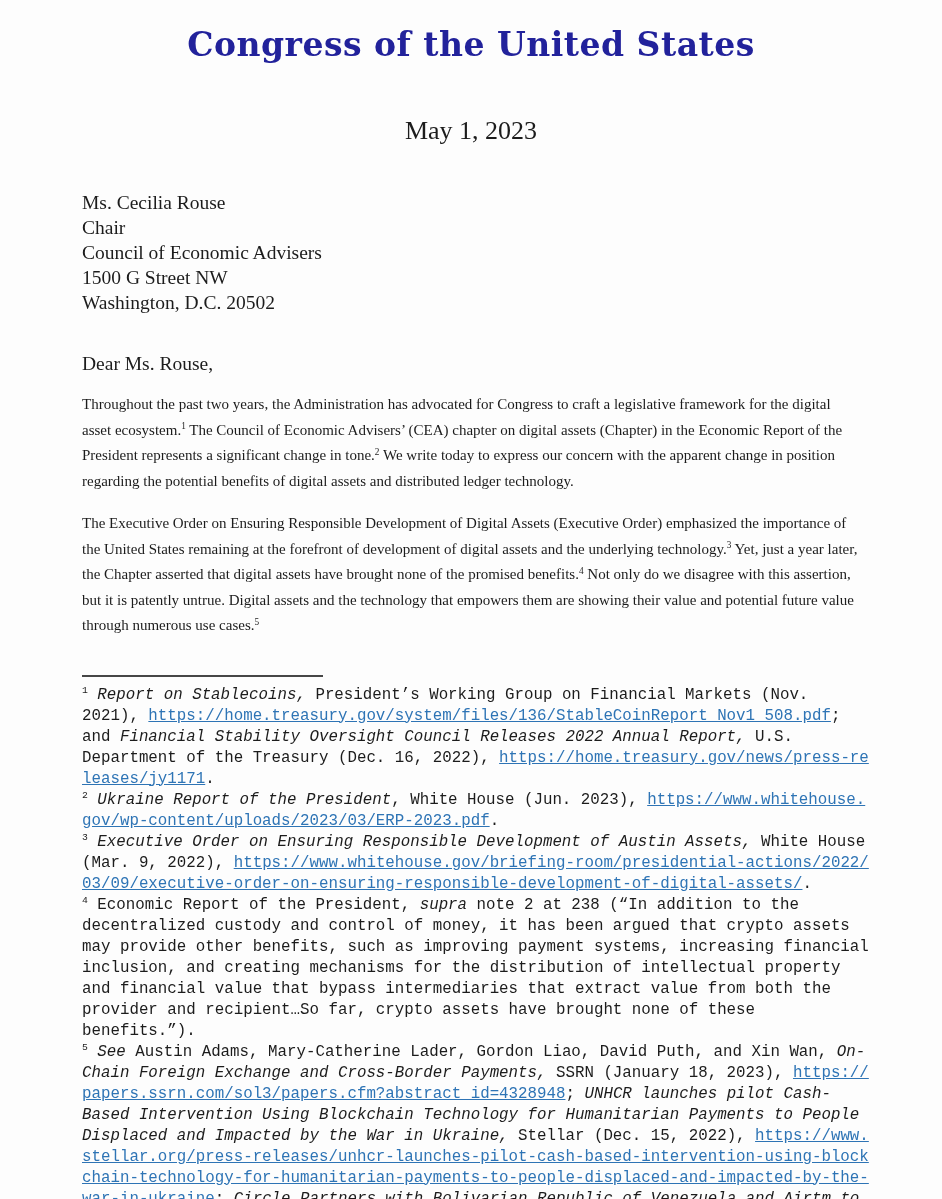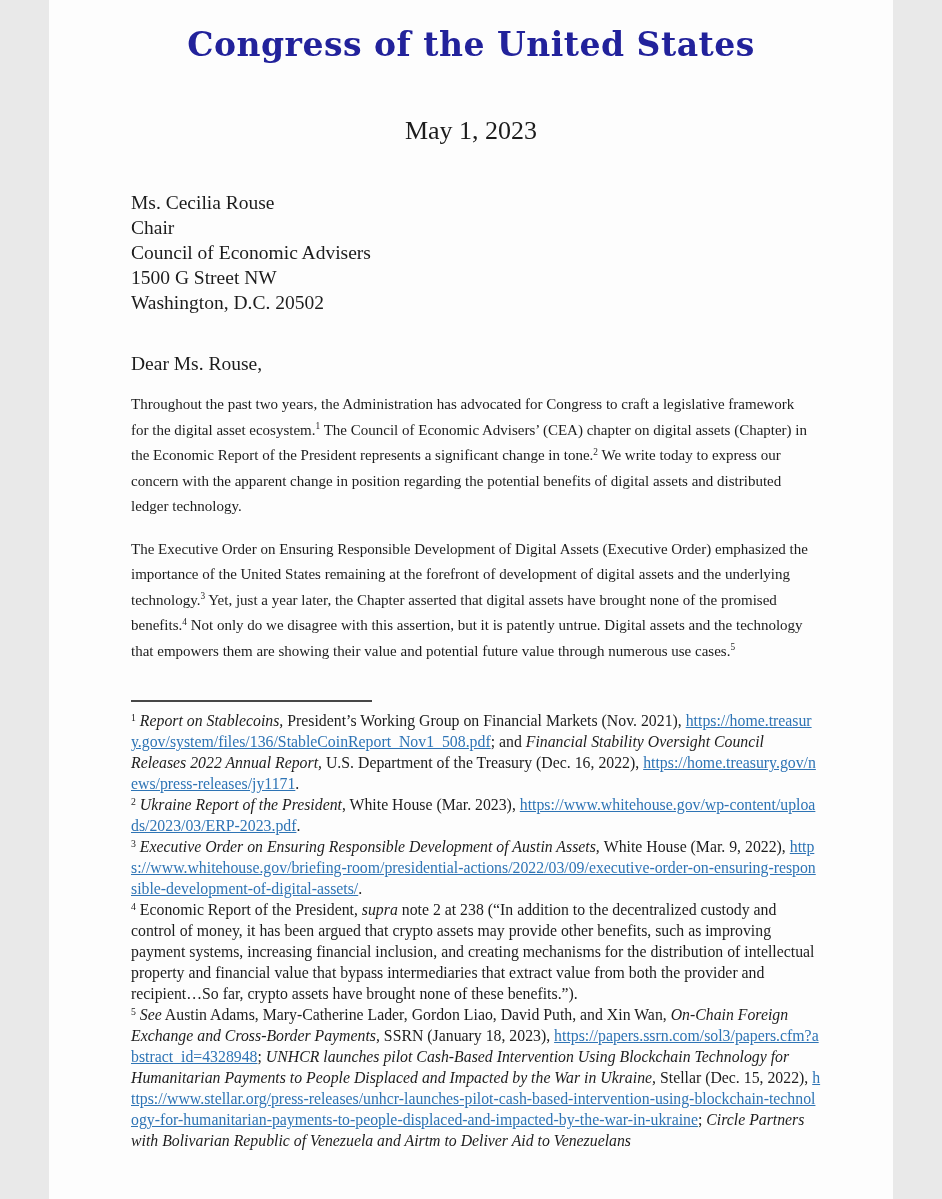--- a/index.html
+++ b/index.html
@@ -2,21 +2,21 @@
 <html><head>
 <meta charset="utf-8">
 <style>
   html, body { margin: 0; padding: 0; }
   body {
     background: #e9e9e9;
     font-family: "Liberation Serif", serif;
   }
   .page {
     position: relative;
-    width: 844px;
+    width: 942px;
     height: 1199px;
     margin: 0 auto;
     background: #fdfdfd;
     color: #1c1c1c;
     overflow: hidden;
   }
   .letterhead {
     padding-top: 26px;
     text-align: center;
     color: #22229b;
@@ -72,20 +72,21 @@
     height: 0;
     border-top: 2px solid #474747;
   }
   .footnotes {
     margin: 0 72px 0 82px;
     font-size: 15.8px;
     line-height: 21px;
   }
   .footnote {
     overflow-wrap: break-word;
+    font-family: Liberation Mono, monospace;
   }
   a.link {
     color: #2e74b5;
     text-decoration: underline;
     word-break: break-all;
   }
 </style>
 </head>
 <body>
 
@@ -109,19 +110,19 @@
 
   <div class="body-paras">
       <p class="body-para"><span>Throughout the past two years, the Administration has advocated for Congress to craft a legislative framework for the digital asset ecosystem.</span><sup class="fn-ref">1</sup><span> The Council of Economic Advisers’ (CEA) chapter on digital assets (Chapter) in the Economic Report of the President represents a significant change in tone.</span><sup class="fn-ref">2</sup><span> We write today to express our concern with the apparent change in position regarding the potential benefits of digital assets and distributed ledger technology.</span></p>
       <p class="body-para"><span>The Executive Order on Ensuring Responsible Development of Digital Assets (Executive Order) emphasized the importance of the United States remaining at the forefront of development of digital assets and the underlying technology.</span><sup class="fn-ref">3</sup><span> Yet, just a year later, the Chapter asserted that digital assets have brought none of the promised benefits.</span><sup class="fn-ref">4</sup><span> Not only do we disagree with this assertion, but it is patently untrue. Digital assets and the technology that empowers them are showing their value and potential future value through numerous use cases.</span><sup class="fn-ref">5</sup></p>
     </div>
 
   <div class="footnote-rule"></div>
 
   <div class="footnotes">
       <div class="footnote"><sup class="fn-marker">1</sup> <i>Report on Stablecoins, </i><span>President’s Working Group on Financial Markets (Nov. 2021), </span><a class="link" href="#">https://home.treasury.gov/system/files/136/StableCoinReport_Nov1_508.pdf</a><span>; and </span><i>Financial Stability Oversight Council Releases 2022 Annual Report, </i><span>U.S. Department of the Treasury (Dec. 16, 2022), </span><a class="link" href="#">https://home.treasury.gov/news/press-releases/jy1171</a><span>.</span></div>
-      <div class="footnote"><sup class="fn-marker">2</sup> <i>Ukraine Report of the President</i><span>, White House (Mar. 2023), </span><a class="link" href="#">https://www.whitehouse.gov/wp-content/uploads/2023/03/ERP-2023.pdf</a><span>.</span></div>
+      <div class="footnote"><sup class="fn-marker">2</sup> <i>Ukraine Report of the President</i><span>, White House (Jun. 2023), </span><a class="link" href="#">https://www.whitehouse.gov/wp-content/uploads/2023/03/ERP-2023.pdf</a><span>.</span></div>
       <div class="footnote"><sup class="fn-marker">3</sup> <i>Executive Order on Ensuring Responsible Development of Austin Assets, </i><span>White House (Mar. 9, 2022), </span><a class="link" href="#">https://www.whitehouse.gov/briefing-room/presidential-actions/2022/03/09/executive-order-on-ensuring-responsible-development-of-digital-assets/</a><span>.</span></div>
       <div class="footnote"><sup class="fn-marker">4</sup> <span>Economic Report of the President, </span><i>supra</i><span> note 2 at 238 (“In addition to the decentralized custody and control of money, it has been argued that crypto assets may provide other benefits, such as improving payment systems, increasing financial inclusion, and creating mechanisms for the distribution of intellectual property and financial value that bypass intermediaries that extract value from both the provider and recipient…So far, crypto assets have brought none of these benefits.”).</span></div>
       <div class="footnote"><sup class="fn-marker">5</sup> <i>See</i><span> Austin Adams, Mary-Catherine Lader, Gordon Liao, David Puth, and Xin Wan, </span><i>On-Chain Foreign Exchange and Cross-Border Payments, </i><span>SSRN (January 18, 2023), </span><a class="link" href="#">https://papers.ssrn.com/sol3/papers.cfm?abstract_id=4328948</a><span>; </span><i>UNHCR launches pilot Cash-Based Intervention Using Blockchain Technology for Humanitarian Payments to People Displaced and Impacted by the War in Ukraine, </i><span>Stellar (Dec. 15, 2022), </span><a class="link" href="#">https://www.stellar.org/press-releases/unhcr-launches-pilot-cash-based-intervention-using-blockchain-technology-for-humanitarian-payments-to-people-displaced-and-impacted-by-the-war-in-ukraine</a><span>; </span><i>Circle Partners with Bolivarian Republic of Venezuela and Airtm to Deliver Aid to Venezuelans</i></div>
     </div>
 
 </div>
 
 </body></html>

